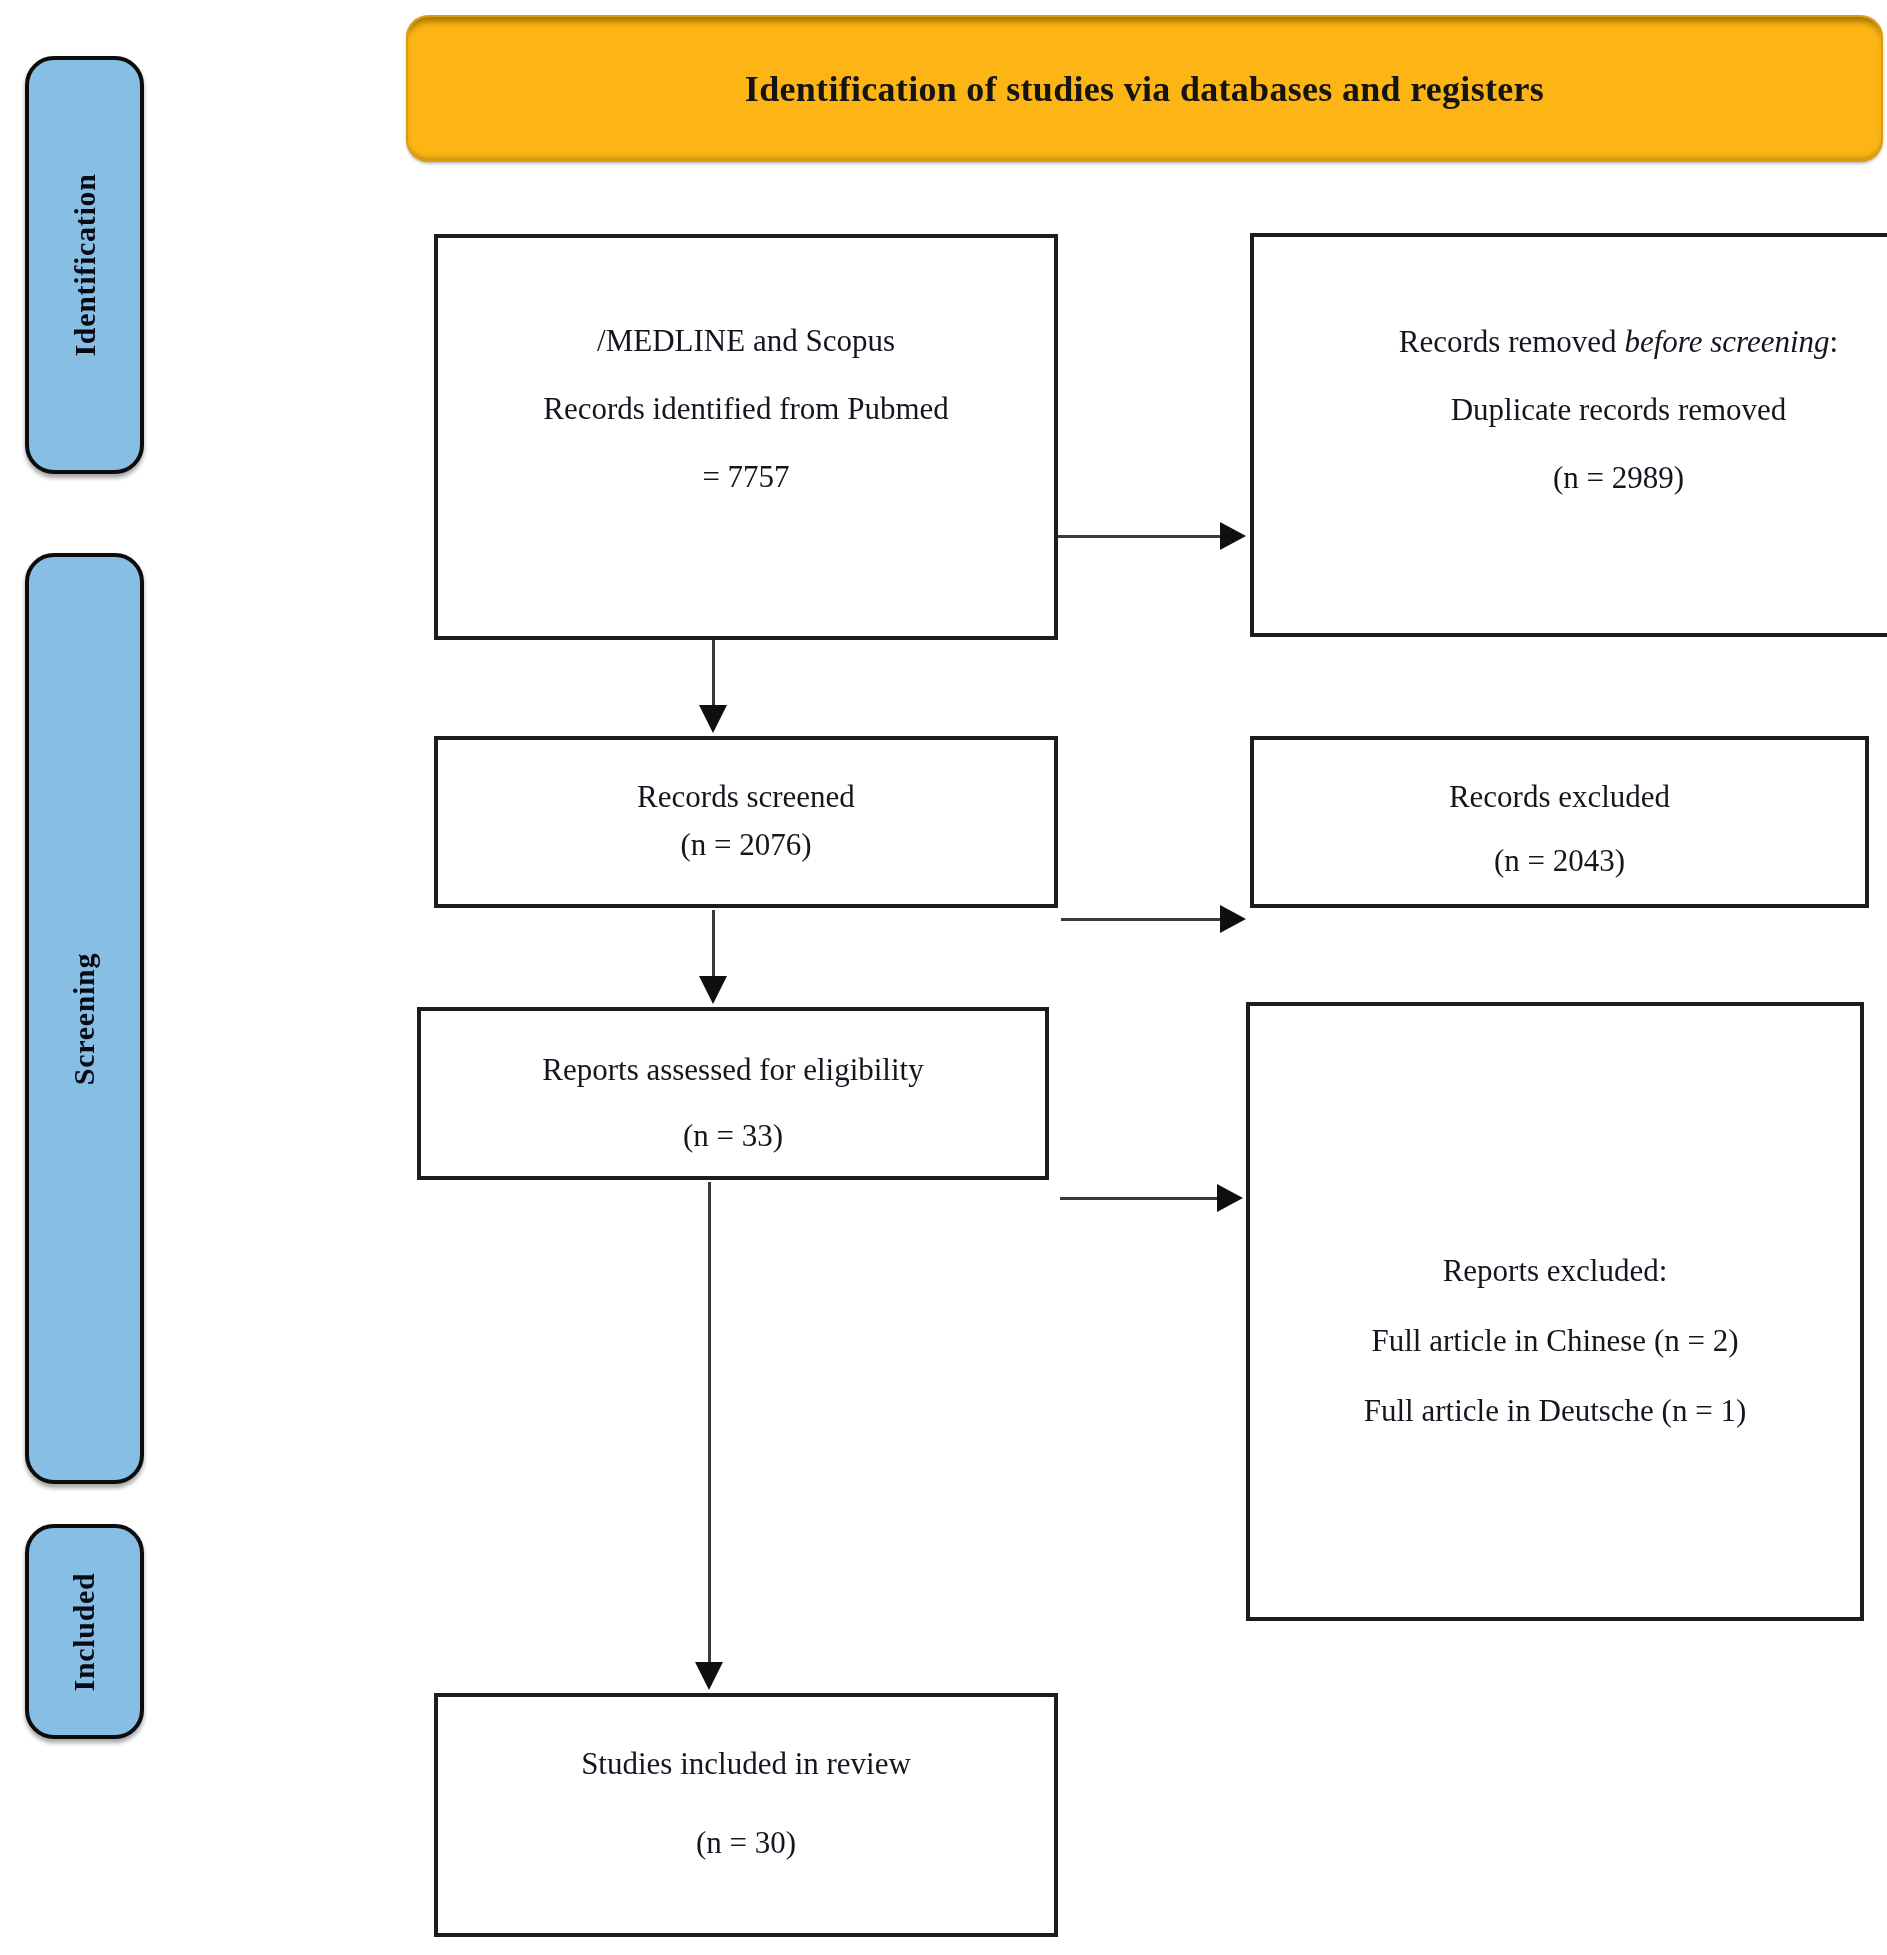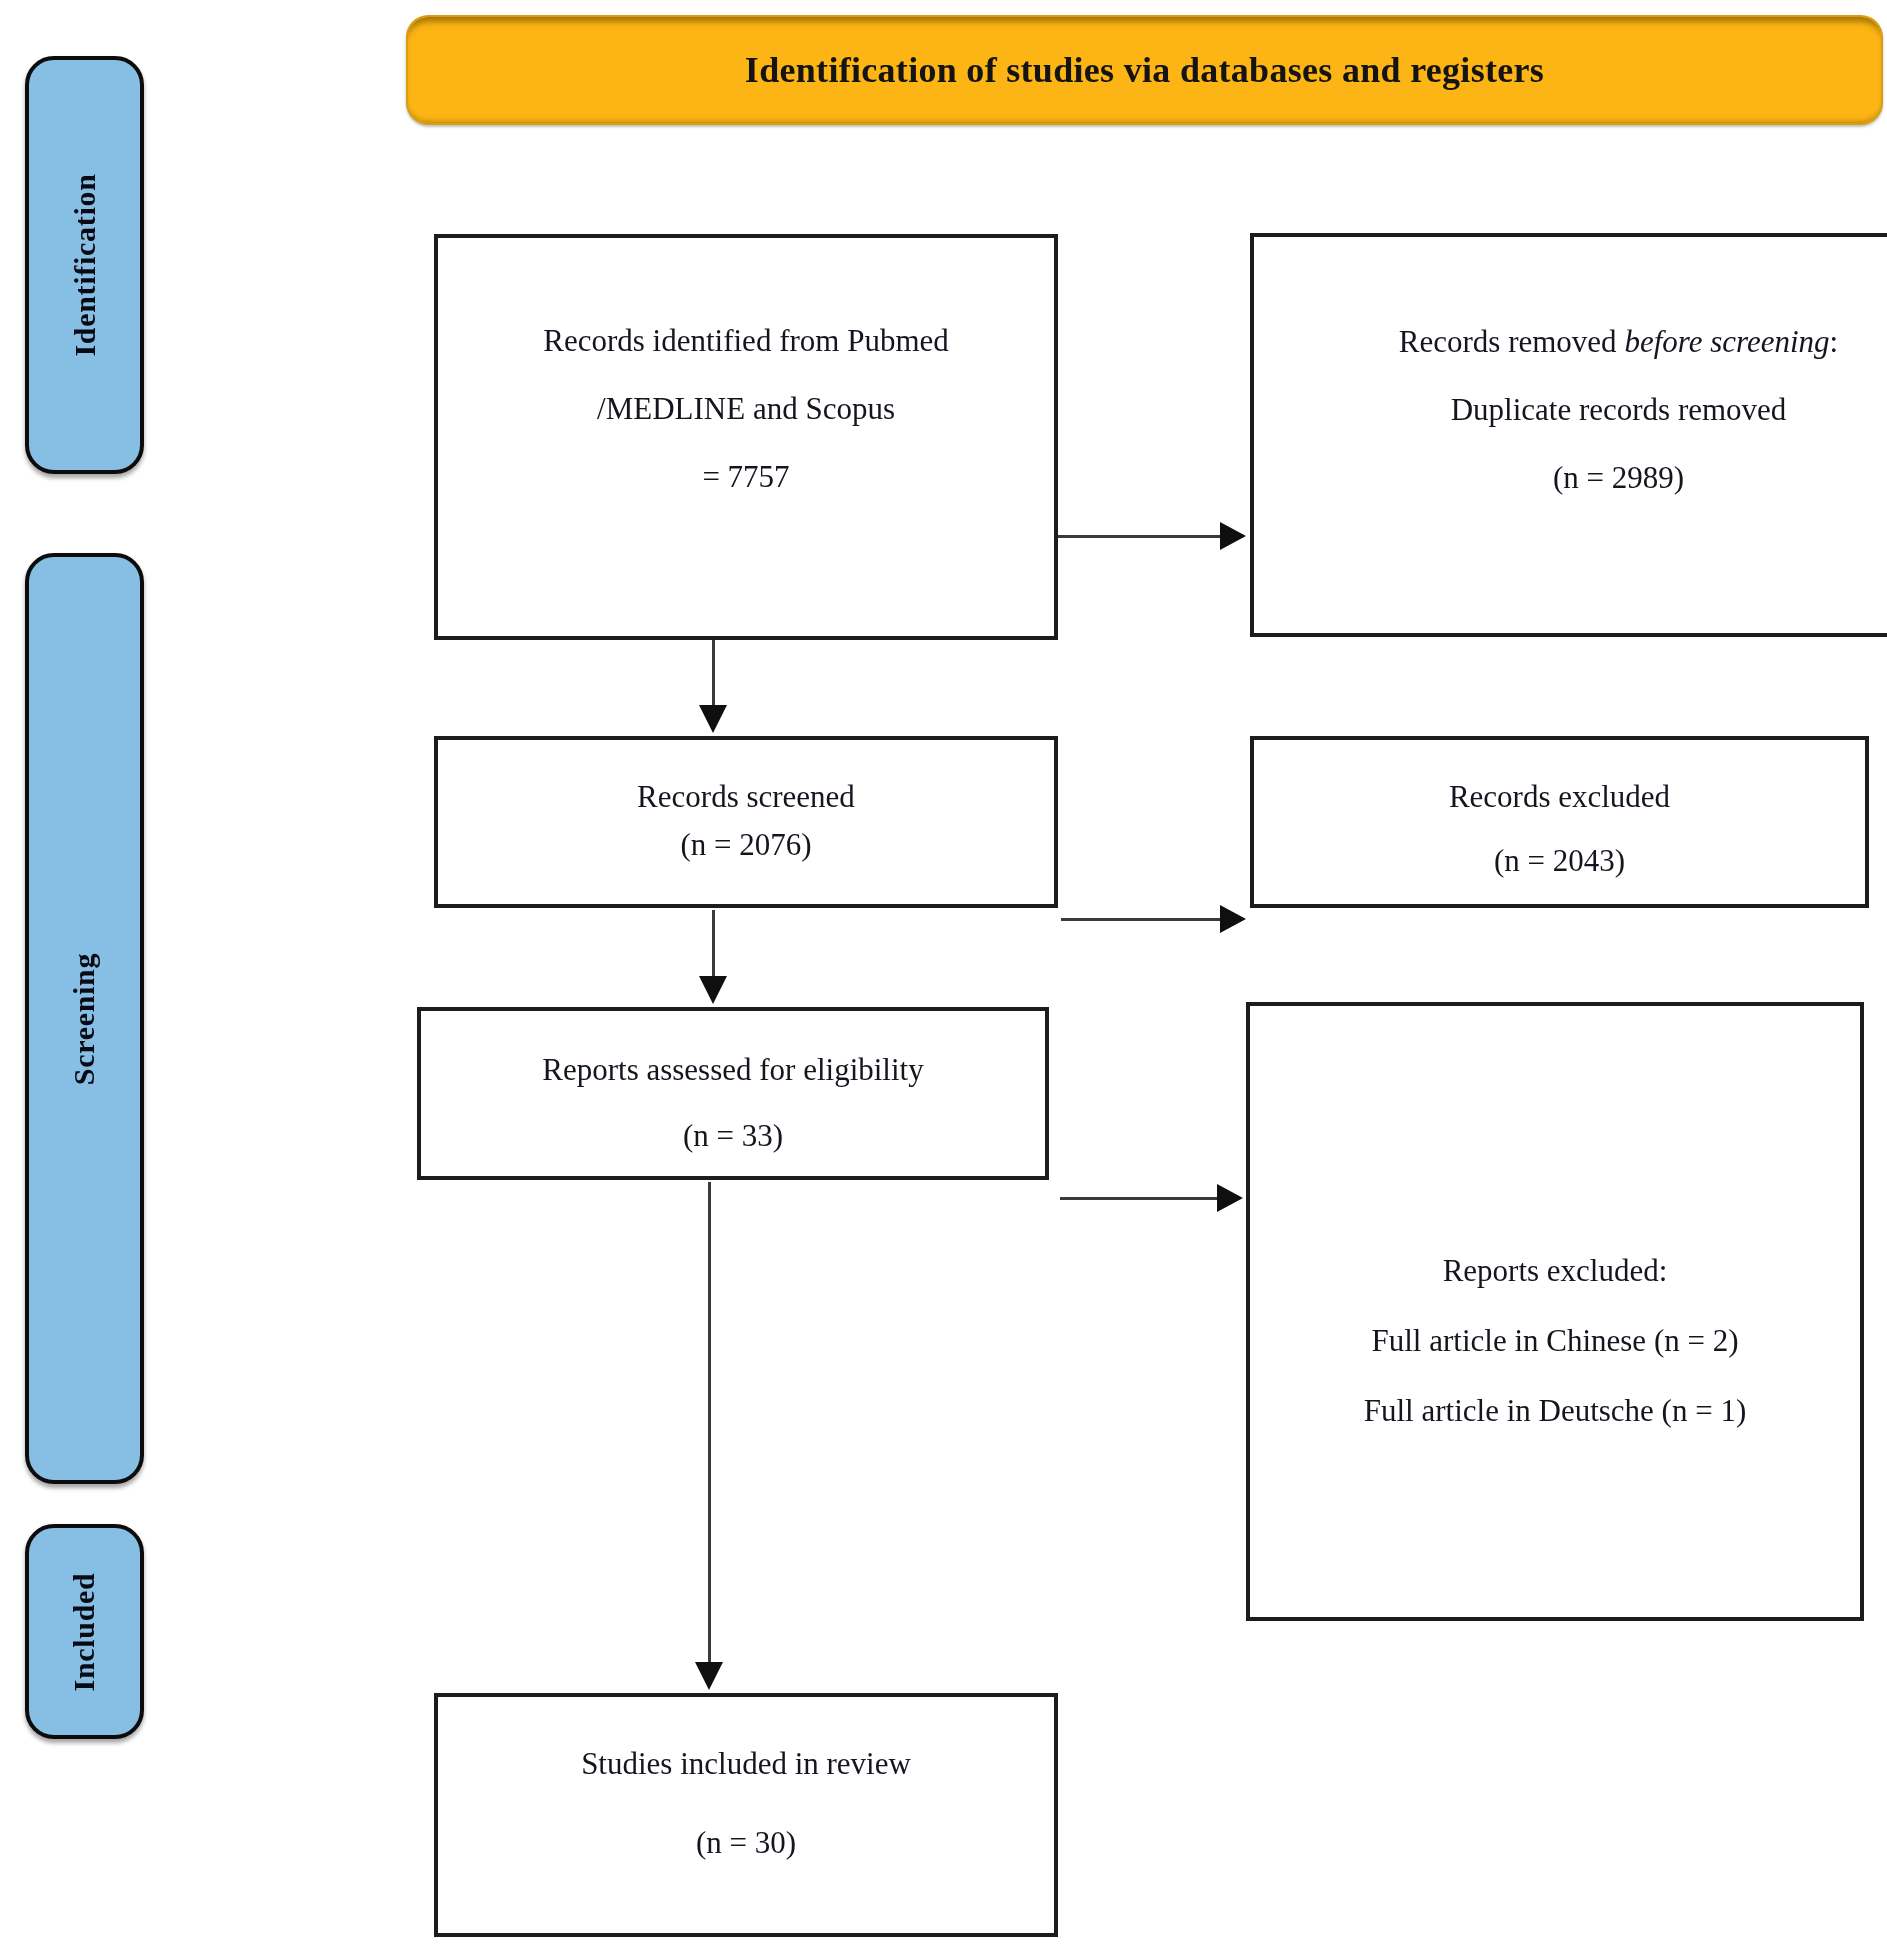--- a/index.html
+++ b/index.html
@@ -6,21 +6,21 @@
   #canvas{
     position:relative;
     width:1887px;height:1955px;
     background:#ffffff;
     font-family:"Liberation Serif", serif;
     color:#141414;
     overflow:hidden;
   }
   
   .banner{
-    position:absolute;left:406px;top:15px;width:1477px;height:110px;
+    position:absolute;left:406px;top:15px;width:1477px;height:147px;
     background:#FCB514;
     border:2.6px solid #D89E0E;
     border-radius:22.4px;
     box-sizing:border-box;
     display:flex;align-items:center;justify-content:center;
     box-shadow: inset 0 9.2px 6.6px -4.6px rgba(90,60,0,0.55),
                 inset 0 -6px 5.3px -4px rgba(90,60,0,0.35),
                 0 2px 2.6px rgba(0,0,0,0.25);
     font-weight:bold;font-size:36px;letter-spacing:0.3px;
   }
@@ -97,22 +97,22 @@
     <span class="stage-label">Identification</span>
   </div>
   <div class="stage" id="stage-screening">
     <span class="stage-label">Screening</span>
   </div>
   <div class="stage" id="stage-included">
     <span class="stage-label">Included</span>
   </div>
 
   <div class="wbox" id="box-identified">
+    <div class="bline">/MEDLINE and Scopus</div>
     <div class="bline">Records identified from Pubmed</div>
-    <div class="bline">/MEDLINE and Scopus</div>
     <div class="bline">= 7757</div>
   </div>
 
   <div class="wbox" id="box-removed">
     <div class="bline"><span>Records removed </span><span class="it">before screening</span><span>:</span></div>
     <div class="bline">Duplicate records removed</div>
     <div class="bline">(n = 2989)</div>
   </div>
 
   <div class="wbox" id="box-screened">

